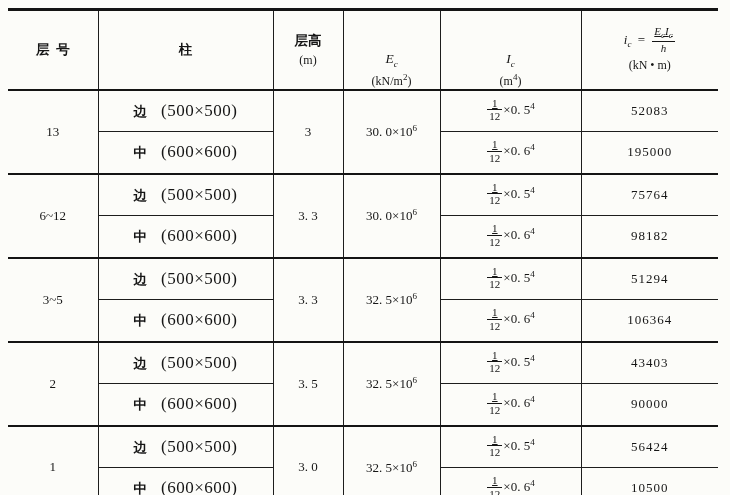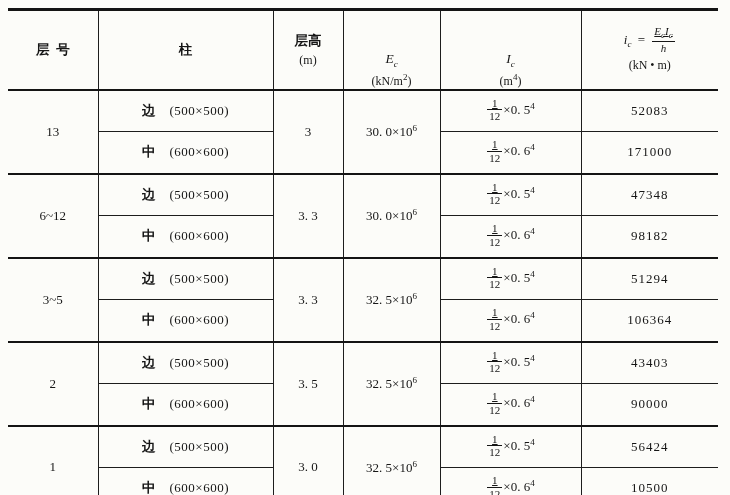--- a/index.html
+++ b/index.html
@@ -32,21 +32,21 @@
   .cjk { font-weight:bold; font-size:13.5px; white-space:pre; }
   .unit { font-size:12px; margin-top:3px; }
   .sym { font-size:13.5px;margin-top:40px; }
   i { font-family:"Liberation Serif","DejaVu Serif",serif; }
   sub { font-size:9px; }
   sup { font-size:9px; }
   .frac { display:inline-block; vertical-align:middle; font-size:11px; line-height:1.15; margin:0 1px; position:relative; top:-1px; }
   .frac .fn { display:block; padding:0 2px;text-decoration:underline; }
   .frac .fd { display:block; border-top:1px solid #161616; padding:0 2px; }
   .coltype { font-weight:bold; font-size:13.5px; }
-  .colsize { font-size:13px; margin-left:14px; letter-spacing:0.5px; }
+  .colsize { font-size:17px; margin-left:14px; letter-spacing:0.5px; }
   .num-val { letter-spacing:1px; }
   .formula { font-size:13px; }
   .eq { margin:0 3px; }
 </style>
 </head>
 <body>
 
 <div class="sheet">
   <table class="tbl">
     <colgroup>
@@ -92,30 +92,30 @@
         <td rowspan="2" class="no-l">13</td>
         <td class="div-b"><span class="coltype">边</span><span class="colsize">(500×500)</span></td>
         <td rowspan="2">3</td>
         <td rowspan="2"><span>30. 0×10</span><sup>6</sup></td>
         <td class="div-b"><span class="frac"><span class="fn">1</span><span class="fd">12</span></span><span>×0. 5</span><sup>4</sup></td>
         <td class="div-b no-r num-val">52083</td>
       </tr>
       <tr>
         <td><span class="coltype">中</span><span class="colsize">(600×600)</span></td>
         <td><span class="frac"><span class="fn">1</span><span class="fd">12</span></span><span>×0. 6</span><sup>4</sup></td>
-        <td class="no-r num-val">171000</td>
+        <td class="no-r num-val">195000</td>
       </tr>
 
       <tr class="grp">
         <td rowspan="2" class="no-l">6~12</td>
         <td class="div-b"><span class="coltype">边</span><span class="colsize">(500×500)</span></td>
         <td rowspan="2">3. 3</td>
         <td rowspan="2"><span>30. 0×10</span><sup>6</sup></td>
         <td class="div-b"><span class="frac"><span class="fn">1</span><span class="fd">12</span></span><span>×0. 5</span><sup>4</sup></td>
-        <td class="div-b no-r num-val">47348</td>
+        <td class="div-b no-r num-val">75764</td>
       </tr>
       <tr>
         <td><span class="coltype">中</span><span class="colsize">(600×600)</span></td>
         <td><span class="frac"><span class="fn">1</span><span class="fd">12</span></span><span>×0. 6</span><sup>4</sup></td>
         <td class="no-r num-val">98182</td>
       </tr>
 
       <tr class="grp">
         <td rowspan="2" class="no-l">3~5</td>
         <td class="div-b"><span class="coltype">边</span><span class="colsize">(500×500)</span></td>

